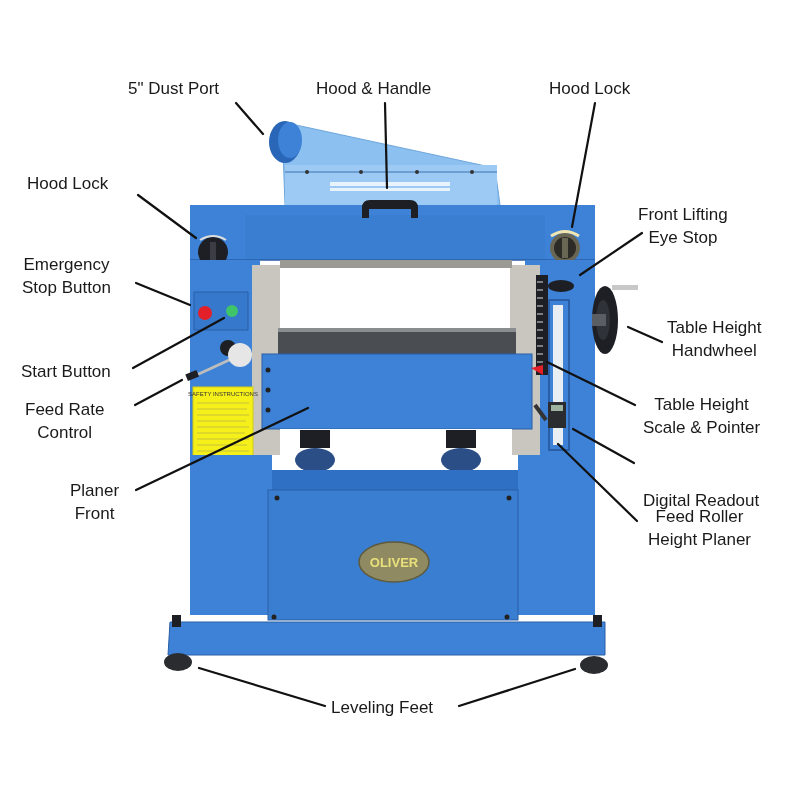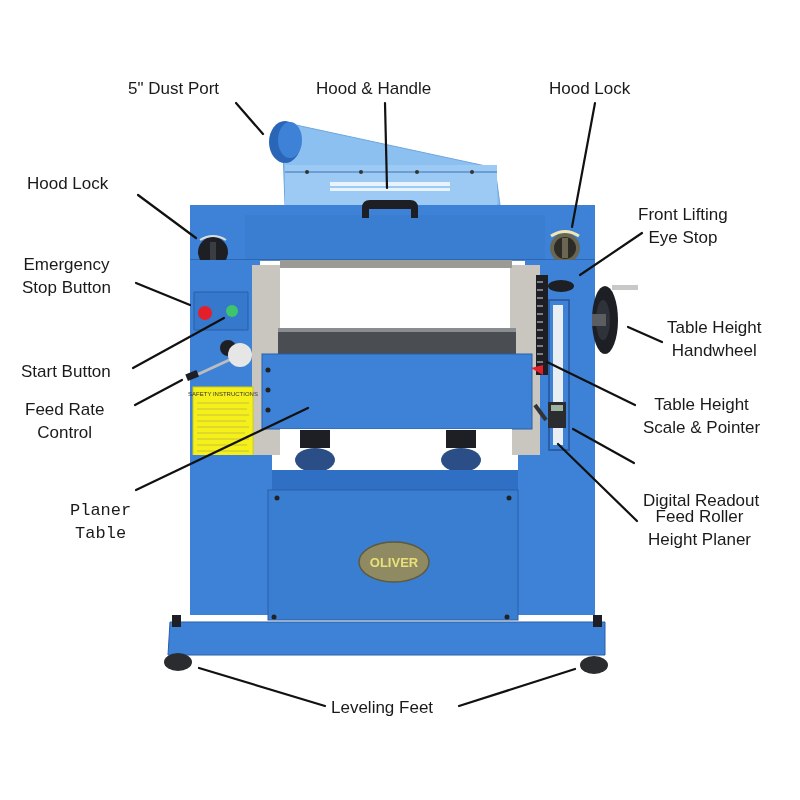--- a/index.html
+++ b/index.html
@@ -220,23 +220,23 @@
   <span>Feed Rate</span>
   <span>Control</span>
 </div>
 <div class="label" style="left:643px;top:393px;">
   <span>Table Height</span>
   <span>Scale &amp; Pointer</span>
 </div>
 <div class="label" style="left:643px;top:457px;margin-top:32px;">
   <span>Digital Readout</span>
 </div>
-<div class="label" style="left:70px;top:499px;font-family:Liberation Mono, monospace;">
+<div class="label" style="left:70px;top:479px;">
   <span>Planer</span>
-  <span>Table</span>
+  <span>Front</span>
 </div>
 <div class="label" style="left:648px;top:505px;">
   <span>Feed Roller</span>
   <span>Height Planer</span>
 </div>
 <div class="label" style="left:331px;top:696px;">
   <span>Leveling Feet</span>
 </div>
 
 </body></html>

